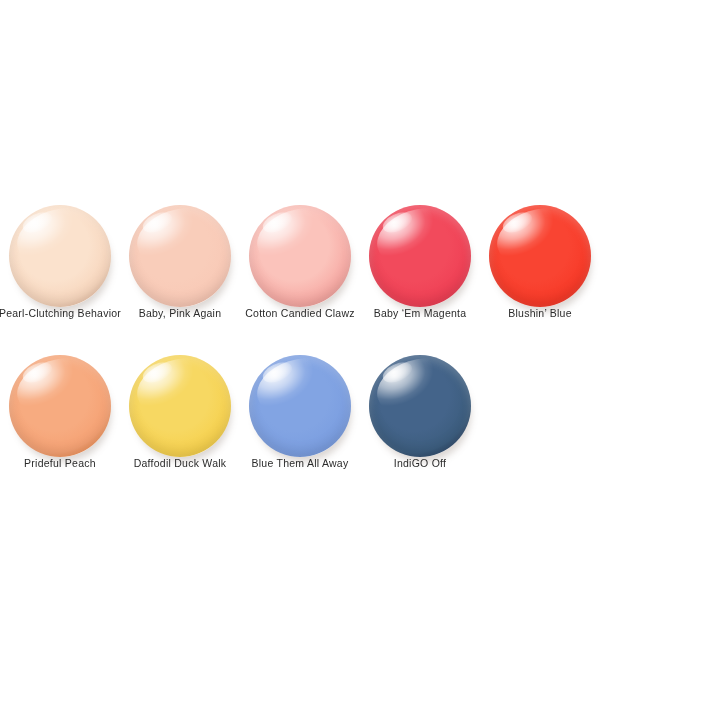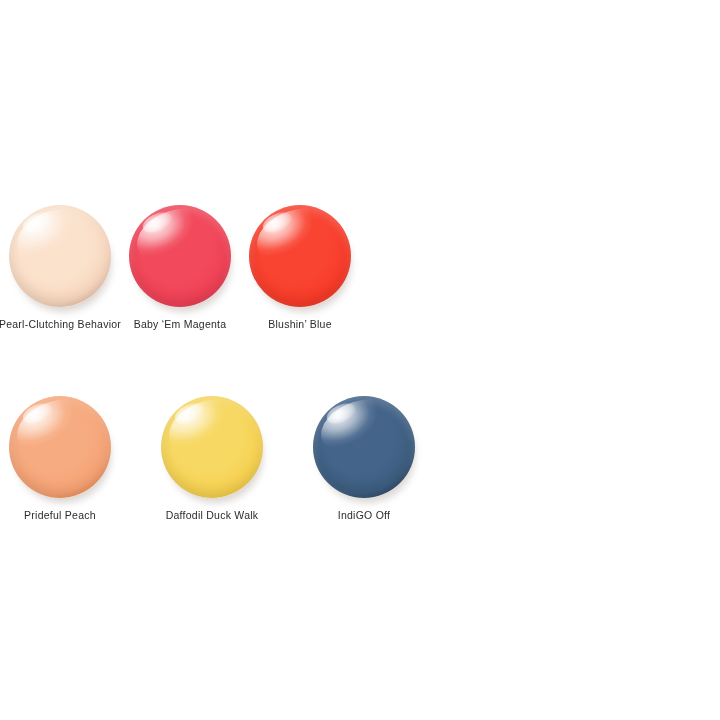--- a/index.html
+++ b/index.html
@@ -24,21 +24,21 @@
   }
 
   .swatch-row {
     position: absolute;
     left: 0;
     width: 720px;
     display: flex;
     flex-direction: row;
   }
   .swatch-row.row-1 { top: 205px; }
-  .swatch-row.row-2 { top: 396px; gap: 32px; }
+  .swatch-row.row-2 { top: 355px; }
 
   .swatch-cell {
     width: 120px;
     position: relative;
     display: flex;
     flex-direction: column;
     align-items: center;
   }
 
   .swatch-dot-wrap {
@@ -106,21 +106,20 @@
     left: 4%;
     top: 6%;
     width: 94%;
     height: 94%;
     border-radius: 50%;
     box-shadow: 2px 5px 7px rgba(120,100,90,0.26);
     z-index: -1;
   }
 
   .swatch-label {
-    margin-top: 11px;
     font-size: 10.5px;
     line-height: 13px;
     letter-spacing: 0.25px;
     color: #2b2b2b;
     text-align: center;
     white-space: nowrap;
     font-weight: 400;
   }
 </style>
 </head>
@@ -134,21 +133,41 @@
       <div class="swatch-dot-wrap">
         <div class="swatch-shadow"></div>
         <div class="swatch-dot" title="Pearl-Clutching Behavior" style="background: radial-gradient(circle at 44% 40%, rgb(251, 226, 205) 0%, rgb(251, 226, 205) 42%, rgb(247, 214, 189) 68%, rgb(224, 177, 147) 88%, rgb(224, 177, 147) 100%);">
           <div class="gloss"></div>
           <div class="gloss-spot"></div>
         </div>
       </div>
       <div class="swatch-label">Pearl-Clutching Behavior</div>
     </div>
 
-
+    <div class="swatch-cell">
+      <div class="swatch-dot-wrap">
+        <div class="swatch-shadow"></div>
+        <div class="swatch-dot" title="Baby, Pink Again" style="background: radial-gradient(circle at 44% 40%, rgb(249, 205, 186) 0%, rgb(249, 205, 186) 42%, rgb(248, 201, 182) 68%, rgb(242, 188, 168) 88%, rgb(242, 188, 168) 100%);">
+          <div class="gloss"></div>
+          <div class="gloss-spot"></div>
+        </div>
+      </div>
+      <div class="swatch-label">Baby, Pink Again</div>
+    </div>
+
+    <div class="swatch-cell">
+      <div class="swatch-dot-wrap">
+        <div class="swatch-shadow"></div>
+        <div class="swatch-dot" title="Cotton Candied Clawz" style="background: radial-gradient(circle at 44% 40%, rgb(251, 195, 187) 0%, rgb(251, 195, 187) 42%, rgb(247, 170, 164) 68%, rgb(232, 148, 143) 88%, rgb(232, 148, 143) 100%);">
+          <div class="gloss"></div>
+          <div class="gloss-spot"></div>
+        </div>
+      </div>
+      <div class="swatch-label">Cotton Candied Clawz</div>
+    </div>
 
     <div class="swatch-cell">
       <div class="swatch-dot-wrap">
         <div class="swatch-shadow"></div>
         <div class="swatch-dot" title="Drive ‘Em Magenta" style="background: radial-gradient(circle at 44% 40%, rgb(242, 74, 92) 0%, rgb(242, 74, 92) 42%, rgb(239, 64, 85) 68%, rgb(227, 48, 70) 88%, rgb(227, 48, 70) 100%);">
           <div class="gloss"></div>
           <div class="gloss-spot"></div>
         </div>
       </div>
       <div class="swatch-label">Baby ‘Em Magenta</div>
@@ -186,20 +205,30 @@
         <div class="swatch-shadow"></div>
         <div class="swatch-dot" title="Daffodil Duck Walk" style="background: radial-gradient(circle at 44% 40%, rgb(247, 216, 98) 0%, rgb(247, 216, 98) 42%, rgb(246, 209, 79) 68%, rgb(237, 198, 63) 88%, rgb(237, 198, 63) 100%);">
           <div class="gloss"></div>
           <div class="gloss-spot"></div>
         </div>
       </div>
       <div class="swatch-label">Daffodil Duck Walk</div>
     </div>
 
 
+    <div class="swatch-cell">
+      <div class="swatch-dot-wrap">
+        <div class="swatch-shadow"></div>
+        <div class="swatch-dot" title="Blue Them All Away" style="background: radial-gradient(circle at 44% 40%, rgb(130, 164, 227) 0%, rgb(130, 164, 227) 42%, rgb(123, 158, 224) 68%, rgb(111, 147, 216) 88%, rgb(111, 147, 216) 100%);">
+          <div class="gloss"></div>
+          <div class="gloss-spot"></div>
+        </div>
+      </div>
+      <div class="swatch-label">Blue Them All Away</div>
+    </div>
 
     <div class="swatch-cell">
       <div class="swatch-dot-wrap">
         <div class="swatch-shadow"></div>
         <div class="swatch-dot" title="IndiGO Off" style="background: radial-gradient(circle at 44% 40%, rgb(68, 100, 138) 0%, rgb(68, 100, 138) 42%, rgb(60, 93, 126) 68%, rgb(22, 41, 75) 88%, rgb(22, 41, 75) 100%);">
           <div class="gloss"></div>
           <div class="gloss-spot"></div>
         </div>
       </div>
       <div class="swatch-label">IndiGO Off</div>

